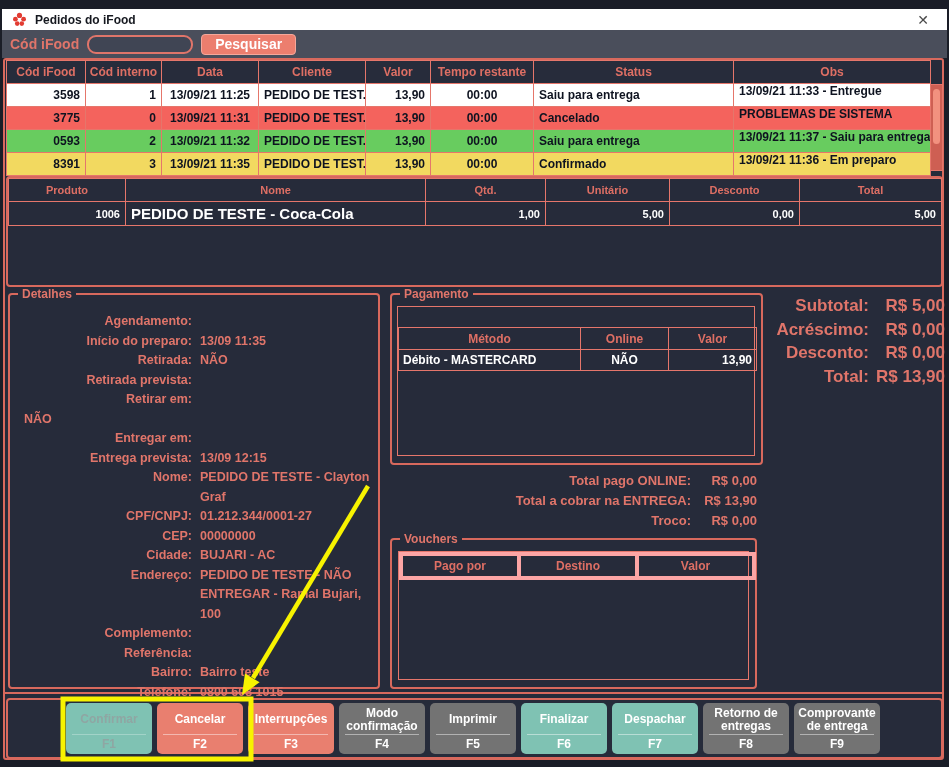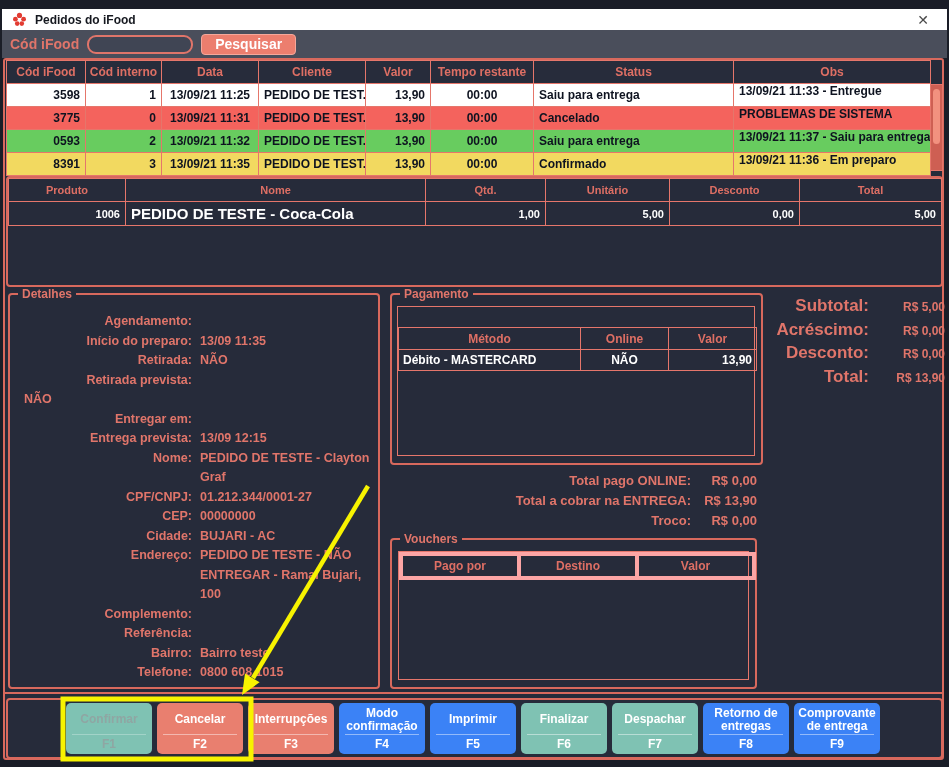--- a/index.html
+++ b/index.html
@@ -64,37 +64,37 @@
                 overflow:hidden;white-space:nowrap;}
   
   .gb-vouchers{left:390px;top:538px;width:367px;height:151px;}
   .vou-box{position:absolute;left:6px;top:11px;right:6px;bottom:7px;border:1px solid #E5766B;}
   .vou-table{width:100%;}
   .vou-table th{height:20px;color:#DE6F64;font-size:12px;border:4px solid #fca5a5;padding:0 3px;}
   
   .totals{position:absolute;left:760px;top:296px;width:185px;}
   .trow{display:flex;justify-content:flex-end;align-items:baseline;height:23.5px;}
   .tlabel{color:#E0756A;font-size:17px;text-align:right;}
-  .tvalue{width:76px;color:#E0756A;font-size:12px;text-align:right;flex:none;}
+  .tvalue{width:76px;color:#E0756A;font-size:17px;text-align:right;flex:none;}
   .onlines{position:absolute;left:400px;top:470px;width:357px;}
   .orow{display:flex;justify-content:flex-end;align-items:center;height:20px;gap:8px;}
   .olabel{color:#E0756A;font-size:13px;text-align:right;}
   .ovalue{width:58px;color:#E0756A;font-size:13px;text-align:right;flex:none;}
   
   .actionbar{position:absolute;left:6px;top:698px;width:937px;height:61px;border:2px solid #D8695D;
              border-radius:4px;background:#262B3A;box-sizing:border-box;display:flex;align-items:center;
              padding-left:58px;gap:5px;}
   .abtn{width:86px;height:51px;border:none;border-radius:5px;display:flex;flex-direction:column;
         align-items:center;color:#ffffff;font-family:"Liberation Sans",sans-serif;font-weight:bold;
         cursor:pointer;padding:0;}
   .abtn .lab{height:29px;display:flex;align-items:center;justify-content:center;text-align:center;
              font-size:12px;line-height:13px;padding:2px 2px 0;}
   .abtn .divider{width:74px;height:1px;background:rgba(255,255,255,0.45);}
   .abtn .key{height:17px;display:flex;align-items:center;font-size:12px;}
-  .b-teal{background:#7FC2B3;} .b-salmon{background:#E97F6F;} .b-blue{background:#3b82f6;}
+  .b-teal{background:#7FC2B3;} .b-salmon{background:#E97F6F;} .b-blue{background:#737373;}
   .b-disabled .lab,.b-disabled .key{color:#8FA6A3;}
   .b-disabled .divider{background:rgba(255,255,255,0.28);}
   
   .annotation{position:absolute;left:0;top:0;width:949px;height:767px;pointer-events:none;z-index:50;}
 </style>
 </head>
 <body>
 
 <div id="app">
 
@@ -234,20 +234,24 @@
       </div>
     <div class="drow">
         <div class="dlabel">Retirada:</div>
         <div class="dvalue">NÃO</div>
       </div>
     <div class="drow">
         <div class="dlabel">Retirada prevista:</div>
         <div class="dvalue"></div>
       </div>
     <div class="drow">
+        <div class="dlabel">Retirar em:</div>
+        <div class="dvalue"></div>
+      </div>
+    <div class="drow">
         <div class="dvalue">NÃO</div>
       </div>
     <div class="drow">
         <div class="dlabel">Entregar em:</div>
         <div class="dvalue"></div>
       </div>
     <div class="drow">
         <div class="dlabel">Entrega prevista:</div>
         <div class="dvalue">13/09 12:15</div>
       </div>

